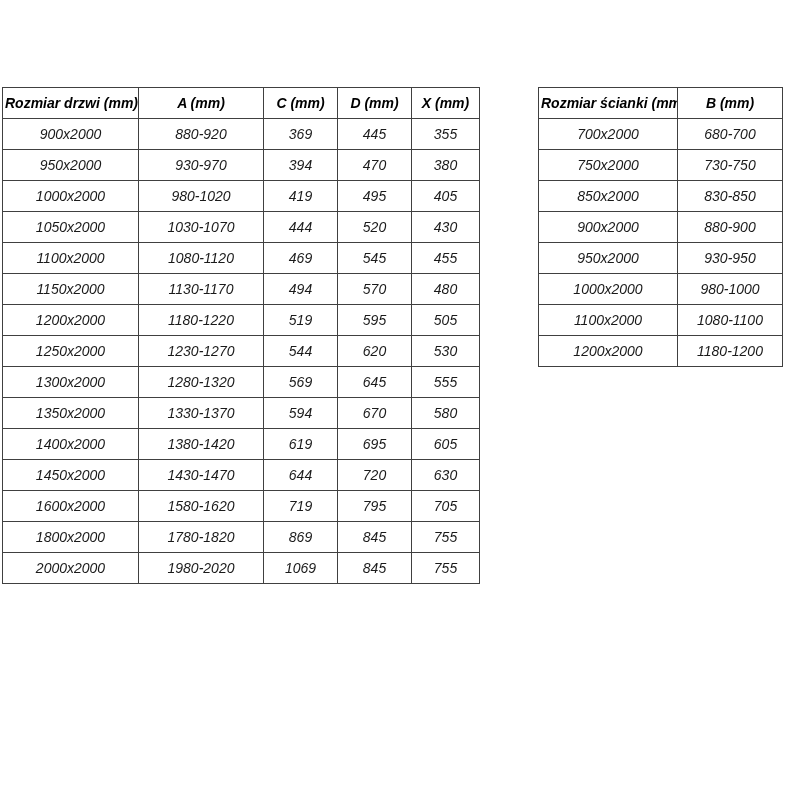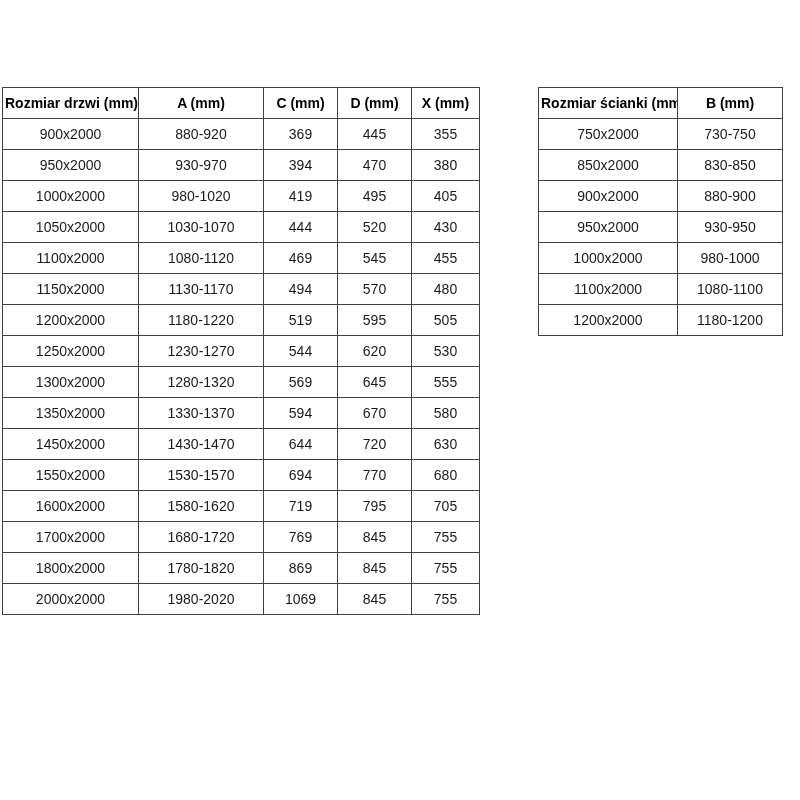--- a/index.html
+++ b/index.html
@@ -10,20 +10,21 @@
     background: #ffffff;
     font-family: "Liberation Sans", sans-serif;
     color: #000000;
   }
   .canvas {
     position: relative;
     width: 800px;
     height: 800px;
     background: #ffffff;
     overflow: hidden;
+    font-style: italic;
   }
   table.spec {
     position: absolute;
     border-collapse: collapse;
     table-layout: fixed;
     background: #ffffff;
   }
   table.spec th, table.spec td {
     border: 1px solid #404040;
     text-align: center;
@@ -145,48 +146,41 @@
           <td>555</td>
         </tr>
         <tr>
           <td>1350x2000</td>
           <td>1330-1370</td>
           <td>594</td>
           <td>670</td>
           <td>580</td>
         </tr>
         <tr>
+          <td>1400x2000</td>
+          <td>1380-1420</td>
+          <td>619</td>
+          <td>695</td>
+          <td>605</td>
+        </tr>
+        <tr>
           <td>1450x2000</td>
           <td>1430-1470</td>
           <td>644</td>
           <td>720</td>
           <td>630</td>
         </tr>
         <tr>
-          <td>1550x2000</td>
-          <td>1530-1570</td>
-          <td>694</td>
-          <td>770</td>
-          <td>680</td>
-        </tr>
-        <tr>
           <td>1600x2000</td>
           <td>1580-1620</td>
           <td>719</td>
           <td>795</td>
           <td>705</td>
         </tr>
         <tr>
-          <td>1700x2000</td>
-          <td>1680-1720</td>
-          <td>769</td>
-          <td>845</td>
-          <td>755</td>
-        </tr>
-        <tr>
           <td>1800x2000</td>
           <td>1780-1820</td>
           <td>869</td>
           <td>845</td>
           <td>755</td>
         </tr>
         <tr>
           <td>2000x2000</td>
           <td>1980-2020</td>
           <td>1069</td>
@@ -202,20 +196,24 @@
         <col>
       </colgroup>
     <thead>
       <tr>
           <th>Rozmiar ścianki (mm)</th>
           <th>B (mm)</th>
         </tr>
     </thead>
     <tbody>
         <tr>
+          <td>700x2000</td>
+          <td>680-700</td>
+        </tr>
+        <tr>
           <td>750x2000</td>
           <td>730-750</td>
         </tr>
         <tr>
           <td>850x2000</td>
           <td>830-850</td>
         </tr>
         <tr>
           <td>900x2000</td>
           <td>880-900</td>

